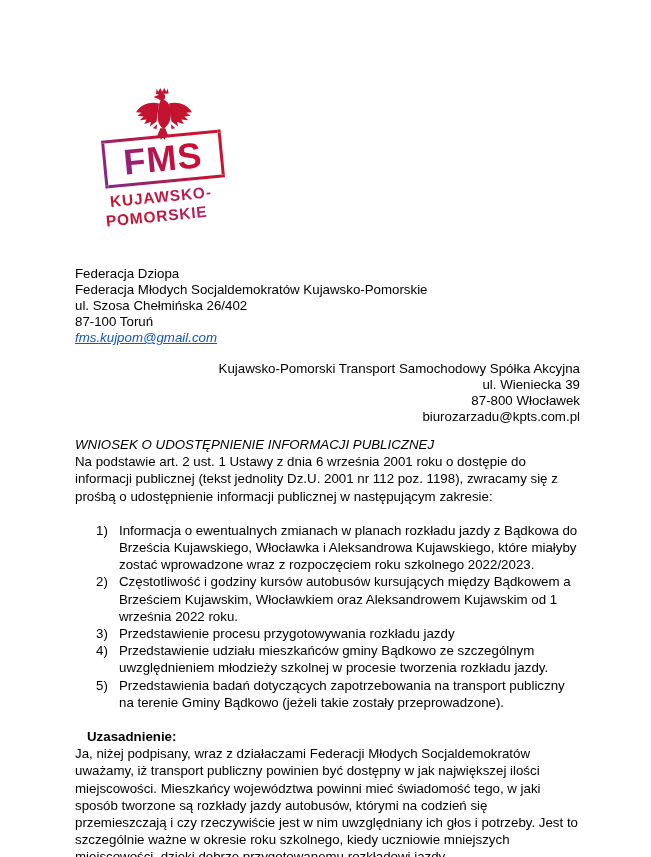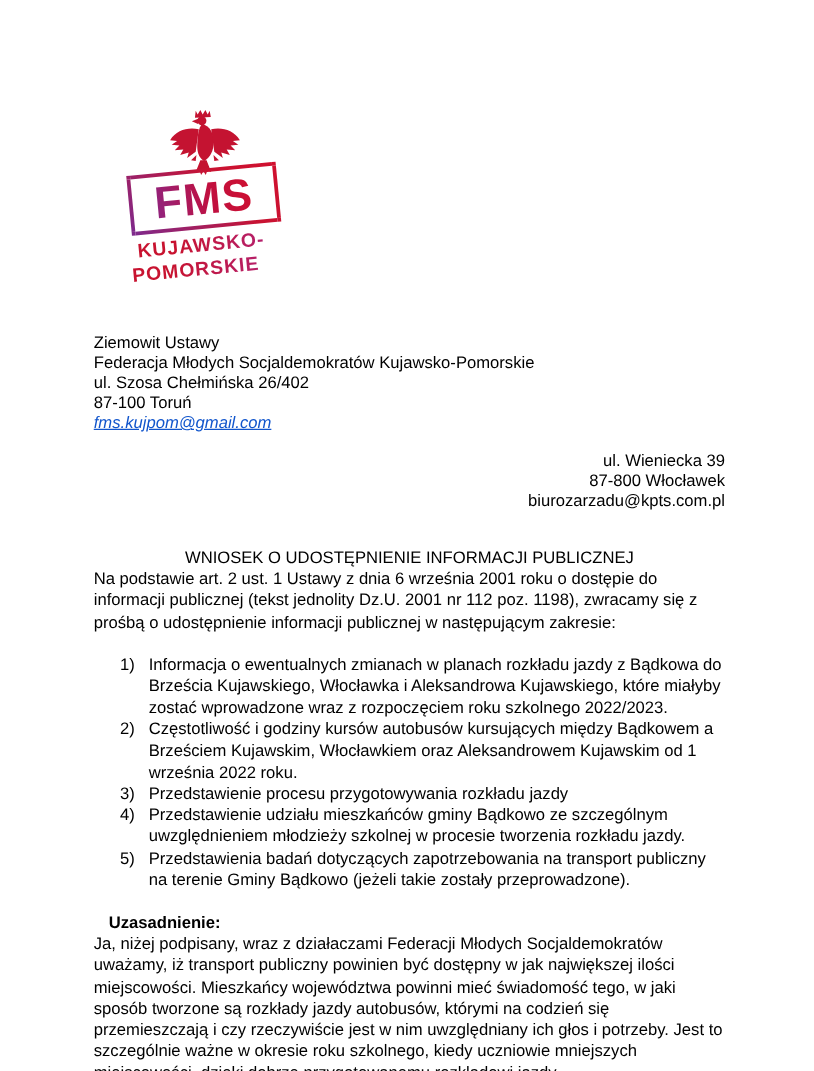--- a/index.html
+++ b/index.html
@@ -34,21 +34,21 @@
   }
   .region .l2 { margin-left: -6px; }
 
   
   .sender { margin-top: 24px; }
   .recipient { margin-top: 15px; text-align: right; }
   .addr-line { min-height: 16px; line-height: 16px; font-size: 13.3px; }
   a.email-link { color: #1155cc; text-decoration: underline; font-style: italic; }
 
   
-  .title { margin-top: 28px; text-align: center; font-size: 13.3px; line-height: 17.2px; }
+  .title { margin-top: 11px; text-align: left; font-size: 13.3px; line-height: 17.2px; font-style: italic; }
   .intro { }
   .request-list { margin-top: 17px; list-style: none; padding-left: 21px; }
   .request-list li { display: flex; }
   .request-list .num { flex: none; width: 23px; }
   .request-list .txt { flex: 1; }
   .justification { margin-top: 17px; }
   .just-heading { font-weight: bold; margin-left: 12px; }
 </style>
 </head>
 <body>
@@ -72,30 +72,31 @@
     <div class="fms-frame">
       <span class="fms-text">FMS</span>
     </div>
     <div class="region">
       <div class="l1">KUJAWSKO-</div>
       <div class="l2">POMORSKIE</div>
     </div>
   </div>
 
   <div class="sender">
-    <div class="addr-line">Ziemowit Ustawy</div>
+    <div class="addr-line">Federacja Dziopa</div>
     <div class="addr-line">Federacja Młodych Socjaldemokratów Kujawsko-Pomorskie</div>
     <div class="addr-line">ul. Szosa Chełmińska 26/402</div>
     <div class="addr-line">87-100 Toruń</div>
     <div class="addr-line">
       <a class="email-link" href="#">fms.kujpom@gmail.com</a>
     </div>
   </div>
 
   <div class="recipient">
+    <div class="addr-line">Kujawsko-Pomorski Transport Samochodowy Spółka Akcyjna</div>
     <div class="addr-line">ul. Wieniecka 39</div>
     <div class="addr-line">87-800 Włocławek</div>
     <div class="addr-line">biurozarzadu@kpts.com.pl</div>
   </div>
 
   <div class="title">WNIOSEK O UDOSTĘPNIENIE INFORMACJI PUBLICZNEJ</div>
 
   <p class="intro doc-text">Na podstawie art. 2 ust. 1 Ustawy z dnia 6 września 2001 roku o dostępie do informacji publicznej (tekst jednolity Dz.U. 2001 nr 112 poz. 1198), zwracamy się z prośbą o udostępnienie informacji publicznej w następującym zakresie:</p>
 
   <ol class="request-list doc-text">

